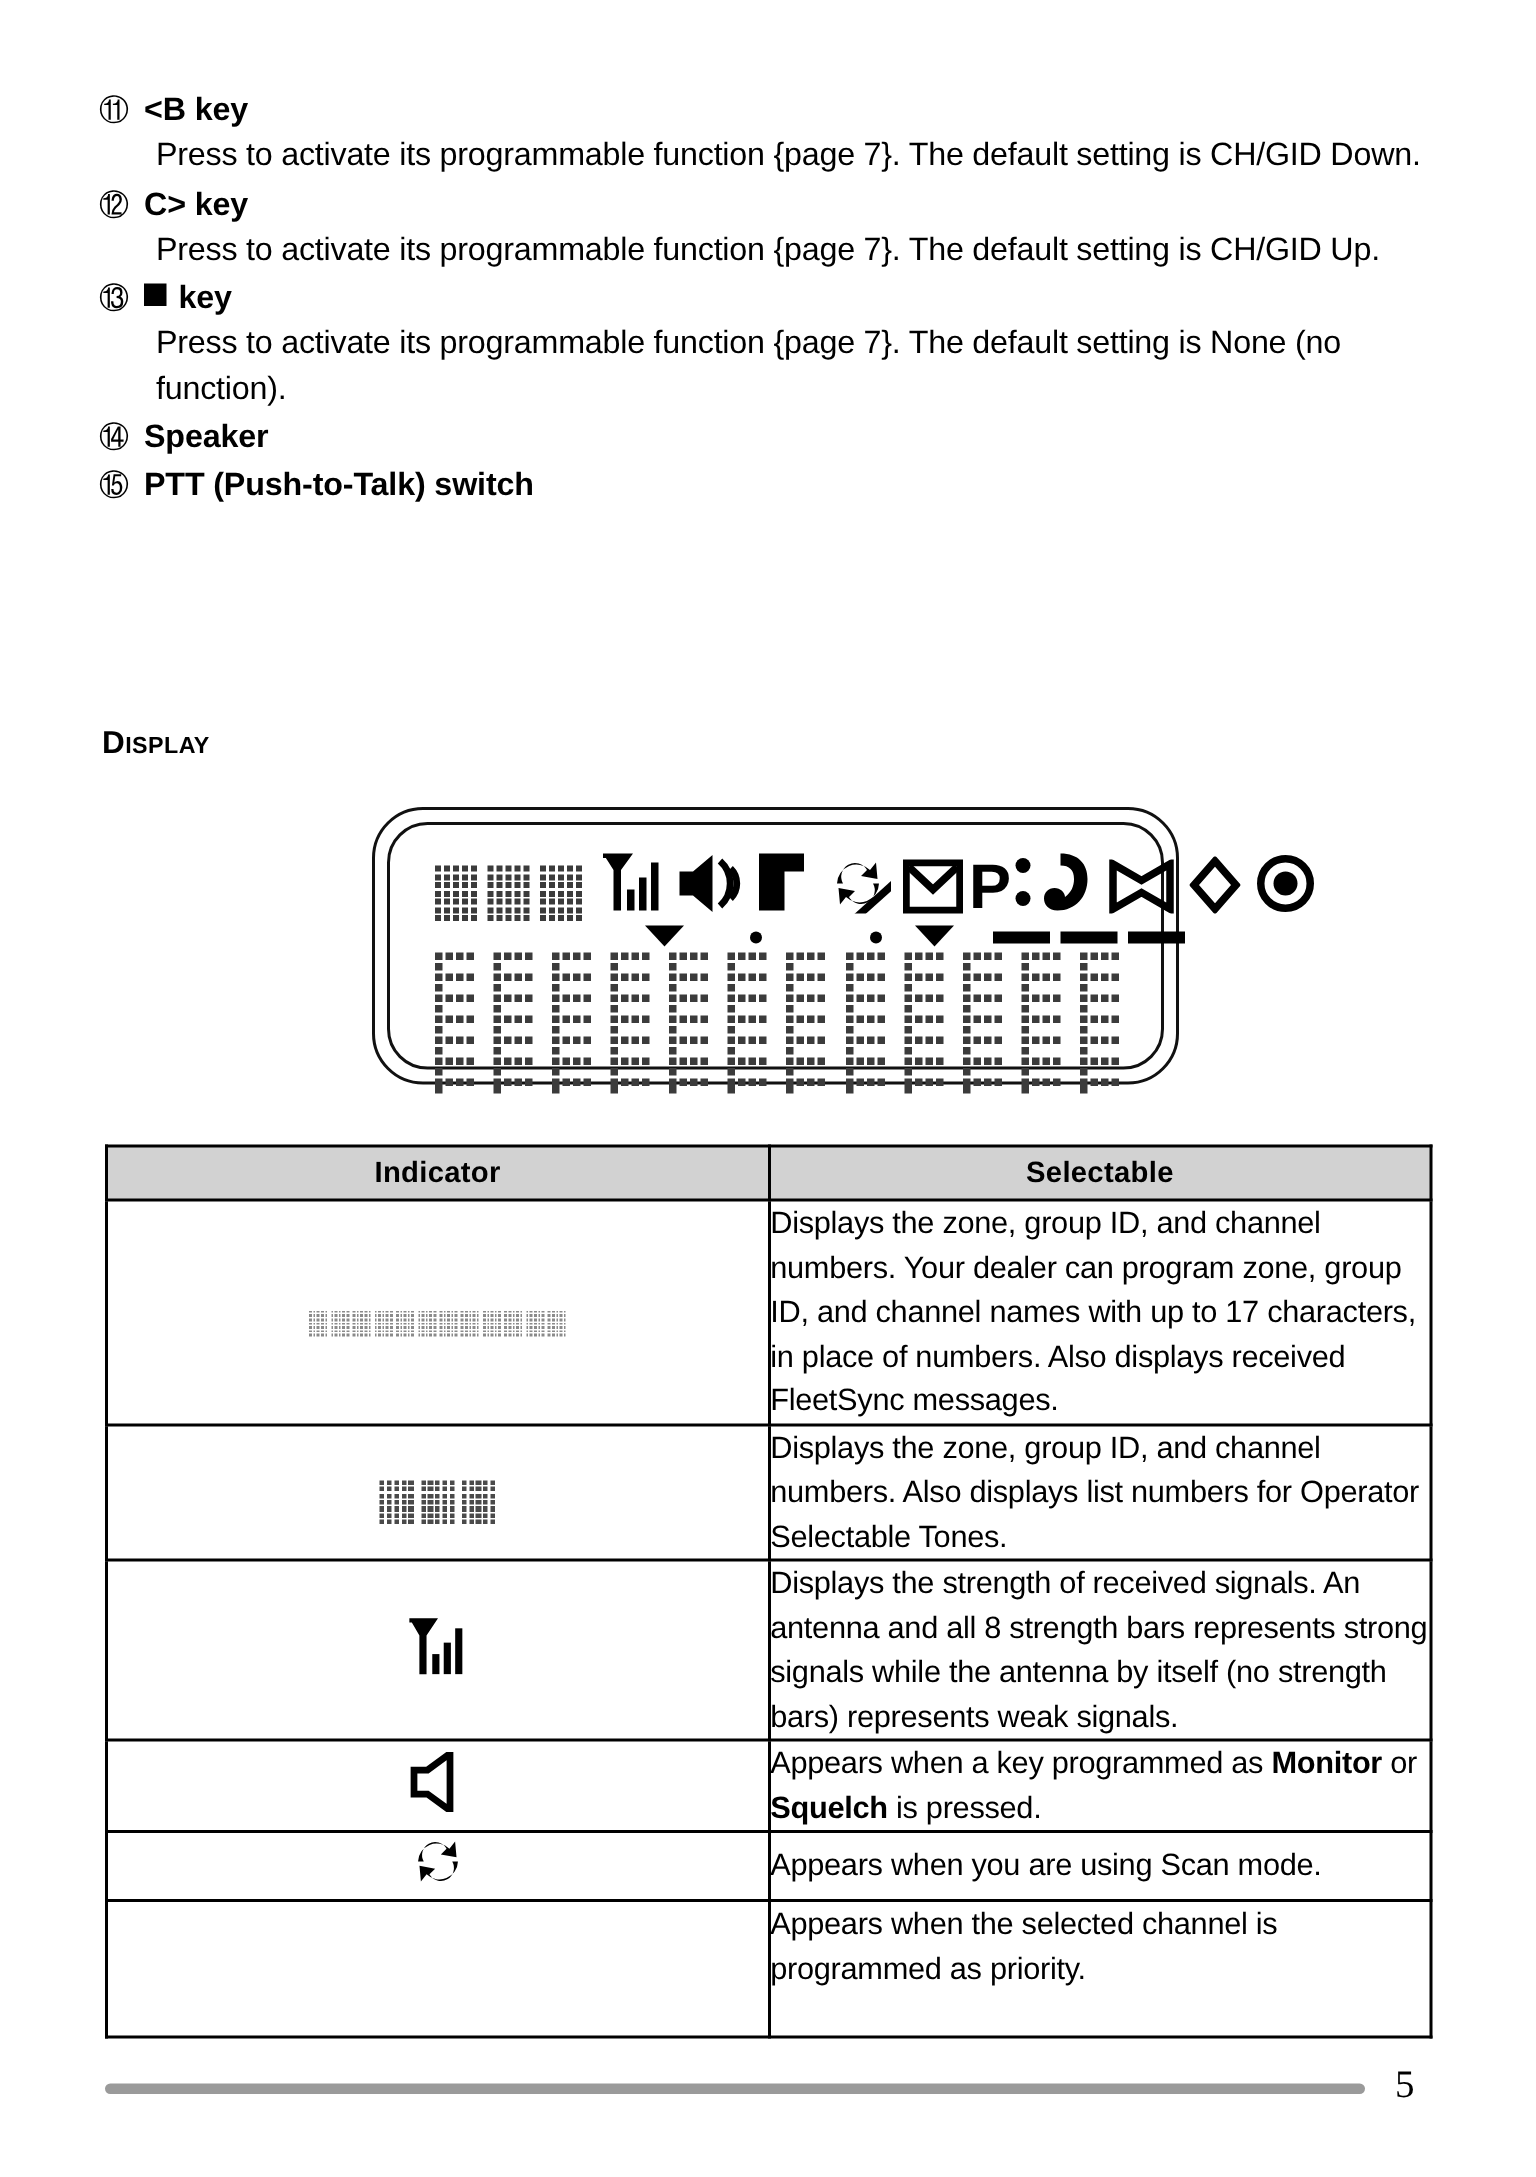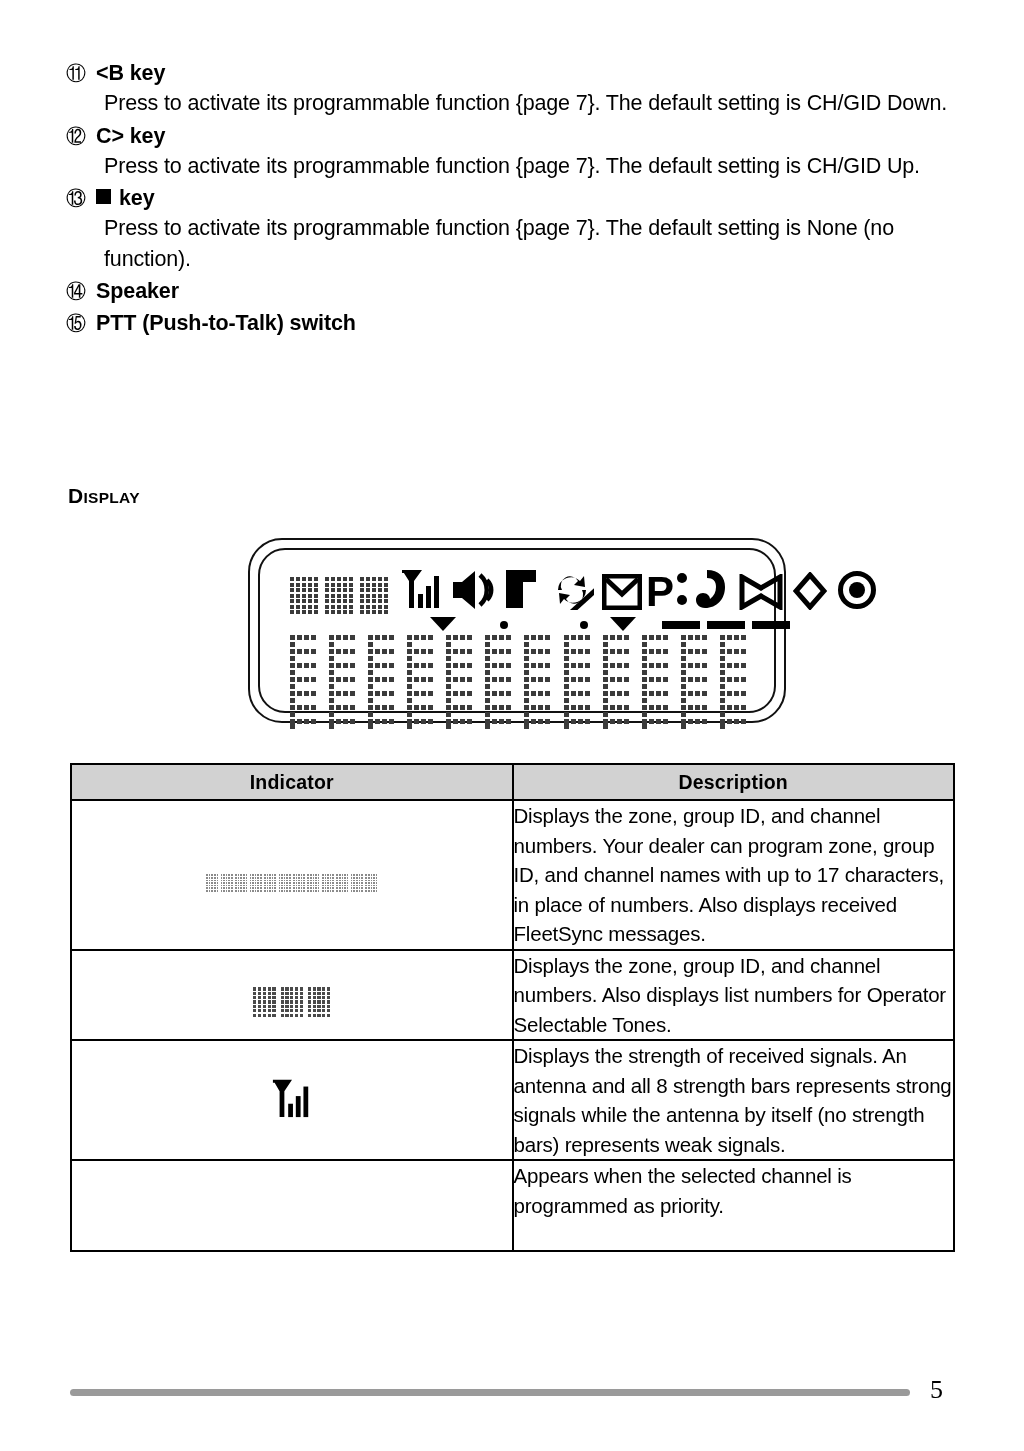--- a/index.html
+++ b/index.html
@@ -536,21 +536,21 @@
             </span>
           </div>
       </div>
     </div>
   </div>
 
   <table class="ind-table">
     <thead>
       <tr>
         <th>Indicator</th>
-        <th>Description</th>
+        <th>Selectable</th>
       </tr>
     </thead>
     <tbody>
 
       <tr>
         <td class="icon-cell">
           <span class="matrix" id="tbl-matrix12" style="display: inline-flex; gap: 2.5px;">
               <span style="display: inline-block;">
                 <span class="mrow"><span class="dot" style="width: 1.6px; height: 1.6px; background: rgb(138, 138, 138); margin-right: 1px; margin-bottom: 1px;"></span><span class="dot" style="width: 1.6px; height: 1.6px; background: rgb(138, 138, 138); margin-right: 1px; margin-bottom: 1px;"></span><span class="dot" style="width: 1.6px; height: 1.6px; background: rgb(138, 138, 138); margin-right: 1px; margin-bottom: 1px;"></span><span class="dot" style="width: 1.6px; height: 1.6px; background: rgb(138, 138, 138); margin-right: 1px; margin-bottom: 1px;"></span><span class="dot" style="width: 1.6px; height: 1.6px; background: rgb(138, 138, 138); margin-right: 0px; margin-bottom: 1px;"></span></span>
                 <span class="mrow"><span class="dot" style="width: 1.6px; height: 1.6px; background: rgb(138, 138, 138); margin-right: 1px; margin-bottom: 1px;"></span><span class="dot" style="width: 1.6px; height: 1.6px; background: rgb(138, 138, 138); margin-right: 1px; margin-bottom: 1px;"></span><span class="dot" style="width: 1.6px; height: 1.6px; background: rgb(138, 138, 138); margin-right: 1px; margin-bottom: 1px;"></span><span class="dot" style="width: 1.6px; height: 1.6px; background: rgb(138, 138, 138); margin-right: 1px; margin-bottom: 1px;"></span><span class="dot" style="width: 1.6px; height: 1.6px; background: rgb(138, 138, 138); margin-right: 0px; margin-bottom: 1px;"></span></span>
@@ -706,22 +706,45 @@
               <path d="M2 3 L22 3 L14 15 L14 42 L9 42 L9 15 Z M2 3 L12 3 L12 6 L2 6 Z" fill="#000"></path>
               <rect x="18" y="28" width="5" height="14" fill="#000"></rect>
               <rect x="26" y="20" width="5" height="22" fill="#000"></rect>
               <rect x="34" y="10" width="5" height="32" fill="#000"></rect>
             </svg>
           </span>
         </td>
         <td class="desc-cell">Displays the strength of received signals.  An antenna and all 8 strength bars represents strong signals while the antenna by itself (no strength bars) represents weak signals.</td>
       </tr>
 
-
-
+      <tr>
+        <td class="icon-cell">
+          <span class="glyph">
+            <svg width="40" height="40" viewBox="0 0 40 40">
+              <path d="M4 12 L13 12 L28 1 L28 39 L13 28 L4 28 Z" fill="none" stroke="#000" stroke-width="4.5" stroke-linejoin="miter"></path>
+            </svg>
+          </span>
+        </td>
+        <td class="desc-cell">
+          <span id="row3-desc"><span>Appears when a key programmed as </span><b>Monitor</b><span> or </span><b>Squelch</b><span> is pressed.</span></span>
+        </td>
+      </tr>
+
+
+      <tr>
+        <td class="icon-cell">
+          <span class="glyph">
+            <svg width="40" height="38" viewBox="0 0 42 40">
+              <path d="M7 20 A13 13 0 0 1 29 11 L33 6 L34 17 L23 15 L27 11 A9 9 0 0 0 11 20 Z" fill="#000"></path>
+              <path d="M35 20 A13 13 0 0 1 13 29 L9 34 L8 23 L19 25 L15 29 A9 9 0 0 0 31 20 Z" fill="#000"></path>
+            </svg>
+          </span>
+        </td>
+        <td class="desc-cell">Appears when you are using Scan mode.</td>
+      </tr>
 
 
       <tr>
         <td class="icon-cell">
           
         </td>
         <td class="desc-cell">
           <p>Appears when the selected channel is programmed as priority.</p>
           <p>
             <span class="glyph">

